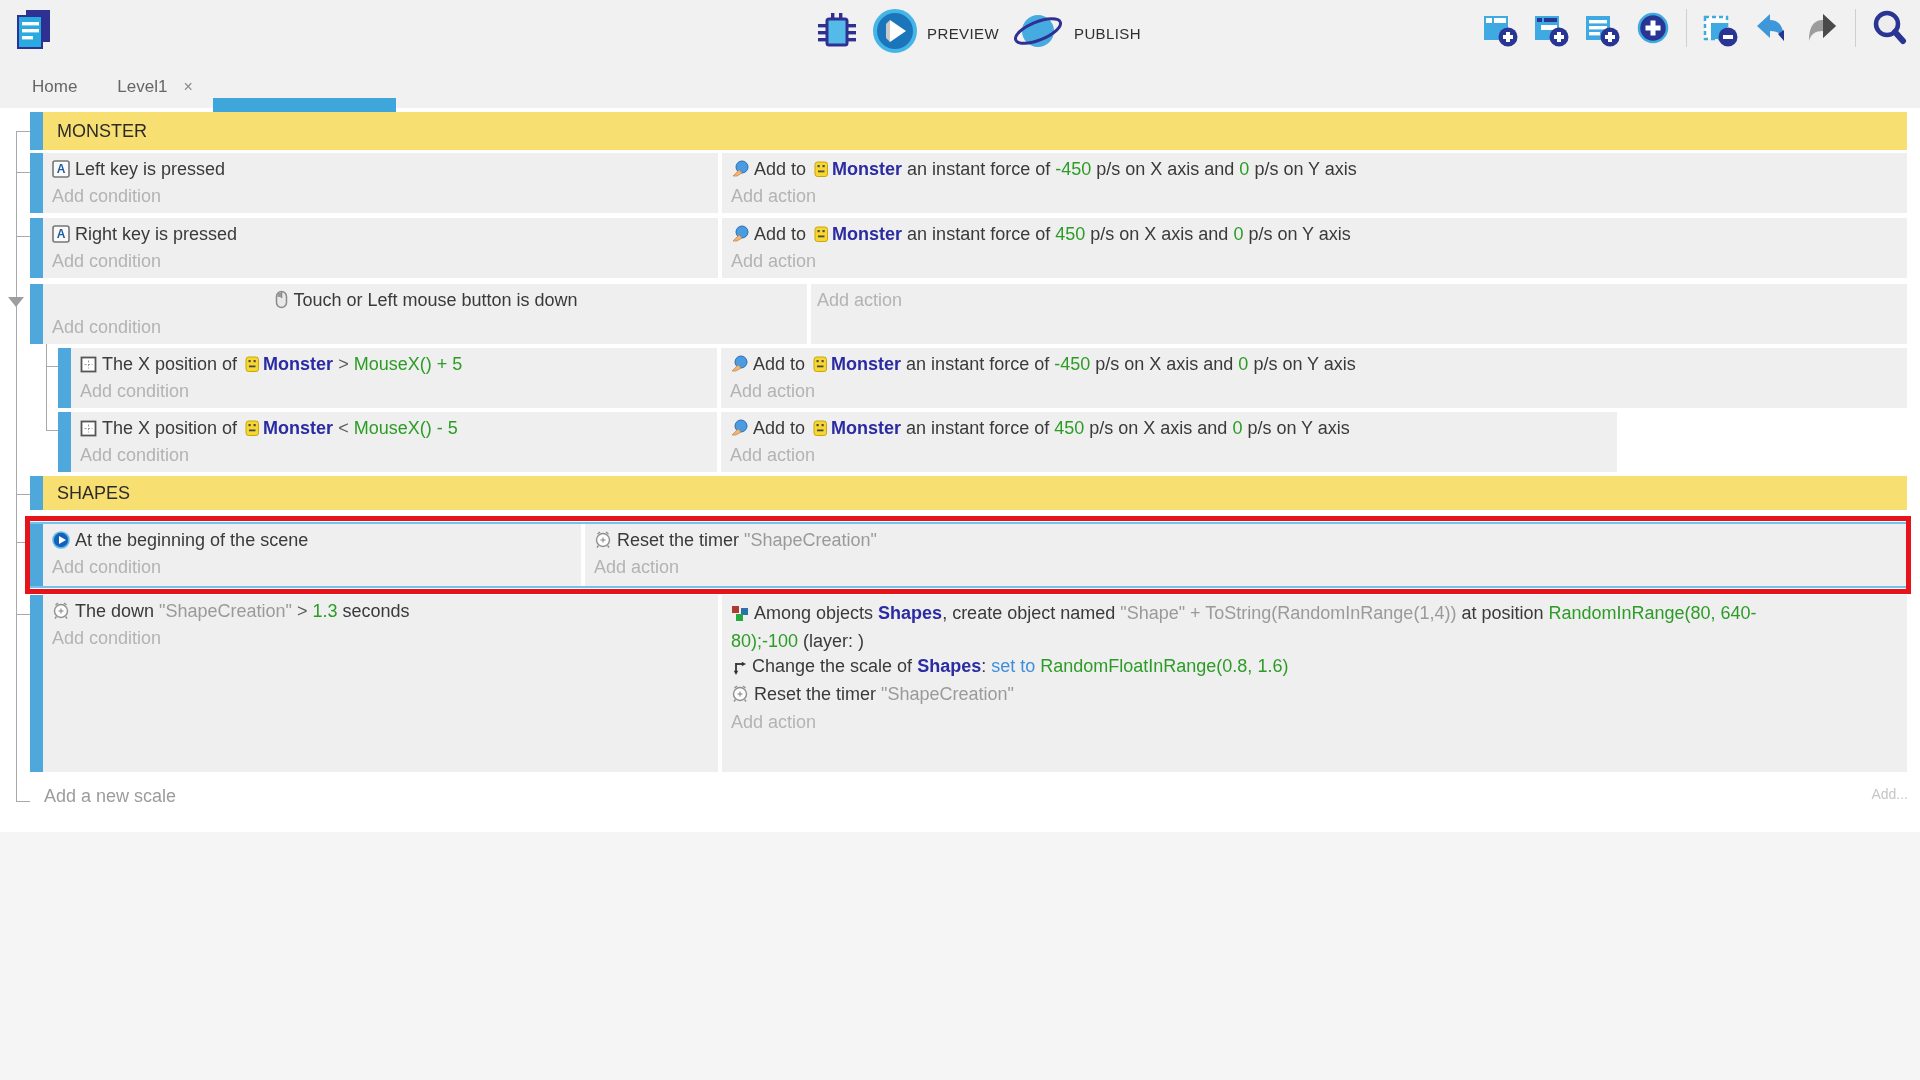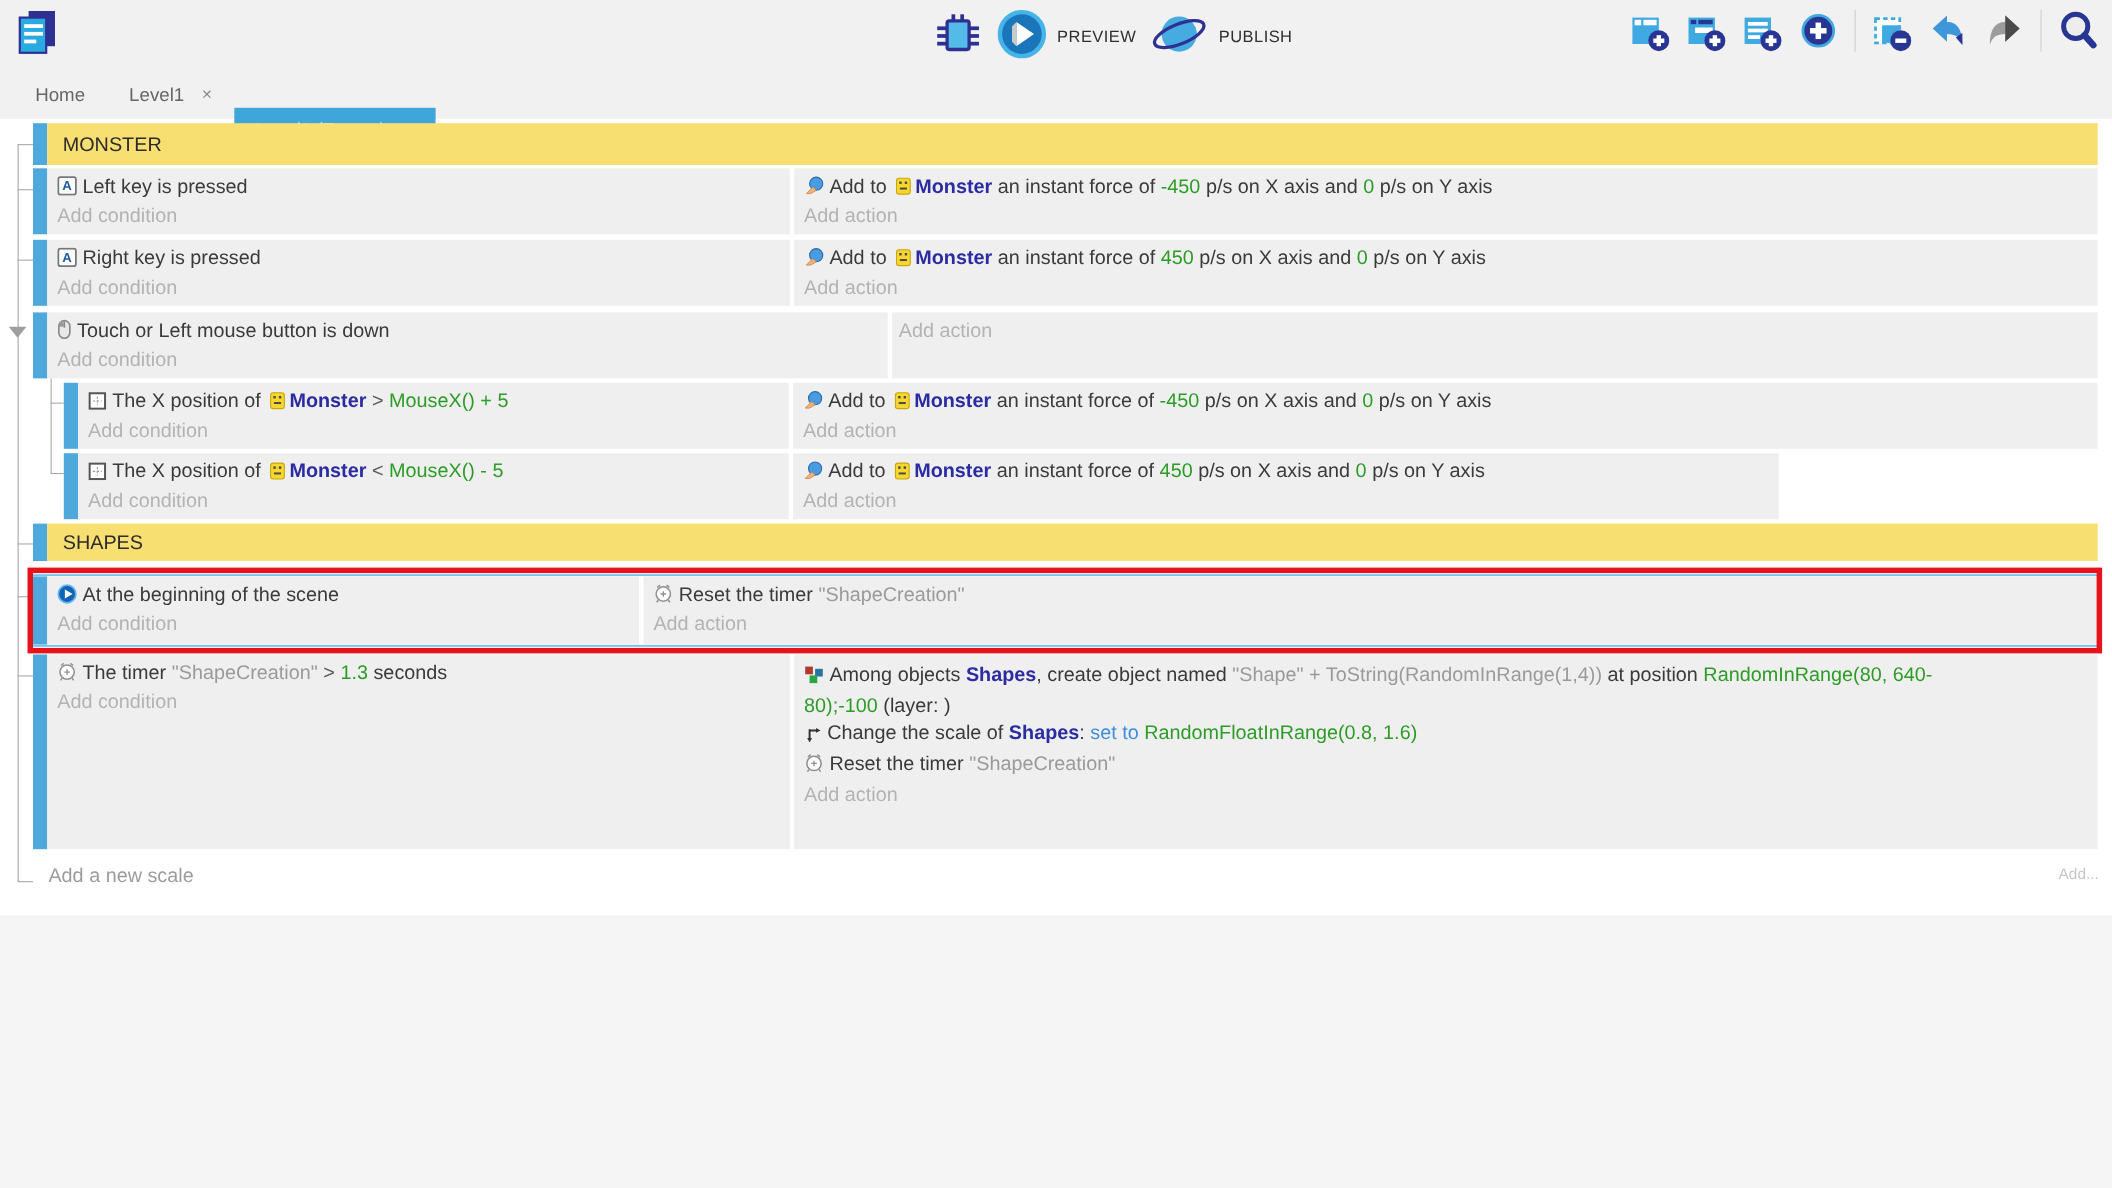--- a/index.html
+++ b/index.html
@@ -3,21 +3,21 @@
 <meta charset="utf-8">
 <style>
   html,body{margin:0;padding:0;}
   body{width:1920px;height:1080px;overflow:hidden;background:#fff;
        font-family:"Liberation Sans", sans-serif;color:#3a3a3a;}
   #app{position:relative;width:1920px;height:1080px;background:#fff;}
 
   
   .toolbar{position:absolute;left:0;top:0;width:1920px;height:66px;background:#f1f1f1;}
   .menu-btn{position:absolute;left:12px;top:6px;width:44px;height:52px;cursor:pointer;}
-  .tb-center{position:absolute;left:848px;top:8px;display:flex;align-items:center;gap:12px;}
+  .tb-center{position:absolute;left:814px;top:8px;display:flex;align-items:center;gap:12px;}
   .tb-item{display:flex;align-items:center;gap:9px;cursor:pointer;}
   .tb-label{font-size:15px;letter-spacing:.4px;color:#2f2f2f;}
   .tb-right{position:absolute;left:1482px;top:8px;display:flex;align-items:center;gap:15px;}
   .tb-icon{width:36px;height:40px;cursor:pointer;}
   .tb-sep{width:1px;height:38px;background:#cfcfcf;}
 
   
   .tabstrip{position:absolute;left:0;top:66px;width:1920px;height:42px;background:#f1f1f1;display:flex;padding-left:12px;}
   .tab{height:42px;display:flex;align-items:center;gap:16px;padding:0 20px;font-size:17px;color:#666;cursor:pointer;justify-content:flex-end;}
   .tab .x{font-size:16px;color:#8a8a8a;cursor:pointer;}
@@ -257,21 +257,21 @@
                 <rect x="3.5" y="5" width="2.2" height="2.2" fill="#4a4a4a"></rect>
                 <rect x="8.5" y="5" width="2.2" height="2.2" fill="#4a4a4a"></rect>
                 <rect x="4" y="10.5" width="6.5" height="1.8" fill="#4a4a4a"></rect>
               </svg></span><span class="obj">Monster</span> <span>an instant force of</span> <span class="expr">450</span> <span>p/s on X axis and</span> <span class="expr">0</span> <span>p/s on Y axis</span></div>
         <div class="l2 ph">Add action</div>
       </div>
     </div>
 
     <div class="erow" style="left:30px;top:176px;width:1877px;height:60px;">
       <div class="bar"></div>
-      <div class="cell" style="width:764px;">
+      <div class="cell" style="width:764px;text-align:center;">
         <div class="l1"><span class="ic"><svg width="13" height="19" viewBox="0 0 13 19">
                 <rect x="1.5" y="1.5" width="10" height="16" rx="5" fill="#e8e8e8" stroke="#8a8a8a" stroke-width="1.5"></rect>
                 <line x1="6.5" y1="2" x2="6.5" y2="8" stroke="#8a8a8a" stroke-width="1.5"></line>
                 <rect x="2.5" y="3" width="3.5" height="4" fill="#9a9a9a"></rect>
               </svg></span><span>Touch or Left mouse button is down</span></div>
         <div class="l2 ph">Add condition</div>
       </div>
       <div class="acell">
         <div class="l1 ph" style="left:6px;">Add action</div>
       </div>
@@ -368,21 +368,21 @@
       <div class="bar"></div>
       <div class="cell" style="width:675px;">
         <div class="l1"><span class="ic"><svg width="18" height="19" viewBox="0 0 18 19">
                 <circle cx="9" cy="10" r="6.5" fill="#fcfcfc" stroke="#909090" stroke-width="1.4"></circle>
                 <line x1="9" y1="7.5" x2="9" y2="12.5" stroke="#909090" stroke-width="1.2"></line>
                 <line x1="6.5" y1="10" x2="11.5" y2="10" stroke="#909090" stroke-width="1.2"></line>
                 <line x1="3.5" y1="4" x2="6" y2="2" stroke="#909090" stroke-width="1.4"></line>
                 <line x1="14.5" y1="4" x2="12" y2="2" stroke="#909090" stroke-width="1.4"></line>
                 <line x1="4.5" y1="15.5" x2="3" y2="17.5" stroke="#909090" stroke-width="1.4"></line>
                 <line x1="13.5" y1="15.5" x2="15" y2="17.5" stroke="#909090" stroke-width="1.4"></line>
-              </svg></span><span>The timer</span> <span class="str">"ShapeCreation"</span> <span class="cmp">&gt;</span> <span class="expr">1.3</span> <span>seconds</span></div>
+              </svg></span><span>The down</span> <span class="str">"ShapeCreation"</span> <span class="cmp">&gt;</span> <span class="expr">1.3</span> <span>seconds</span></div>
         <div class="l2 ph">Add condition</div>
       </div>
       <div class="acell">
         <div class="flow">
           <div><span class="ic"><svg width="18" height="18" viewBox="0 0 18 18">
                   <rect x="1" y="2" width="7" height="7" fill="#b03a2e"></rect>
                   <rect x="10" y="4" width="7" height="7" fill="#2874a6"></rect>
                   <rect x="5" y="10" width="7" height="7" fill="#27a844"></rect>
                 </svg></span><span>Among objects</span> <span class="obj">Shapes</span><span>, create object named</span> <span class="str">"Shape" + ToString(RandomInRange(1,4))</span> <span>at position</span> <span class="expr">RandomInRange(80, 640-</span></div>
           <div><span class="expr">80);-100</span> <span>(layer: )</span></div>

